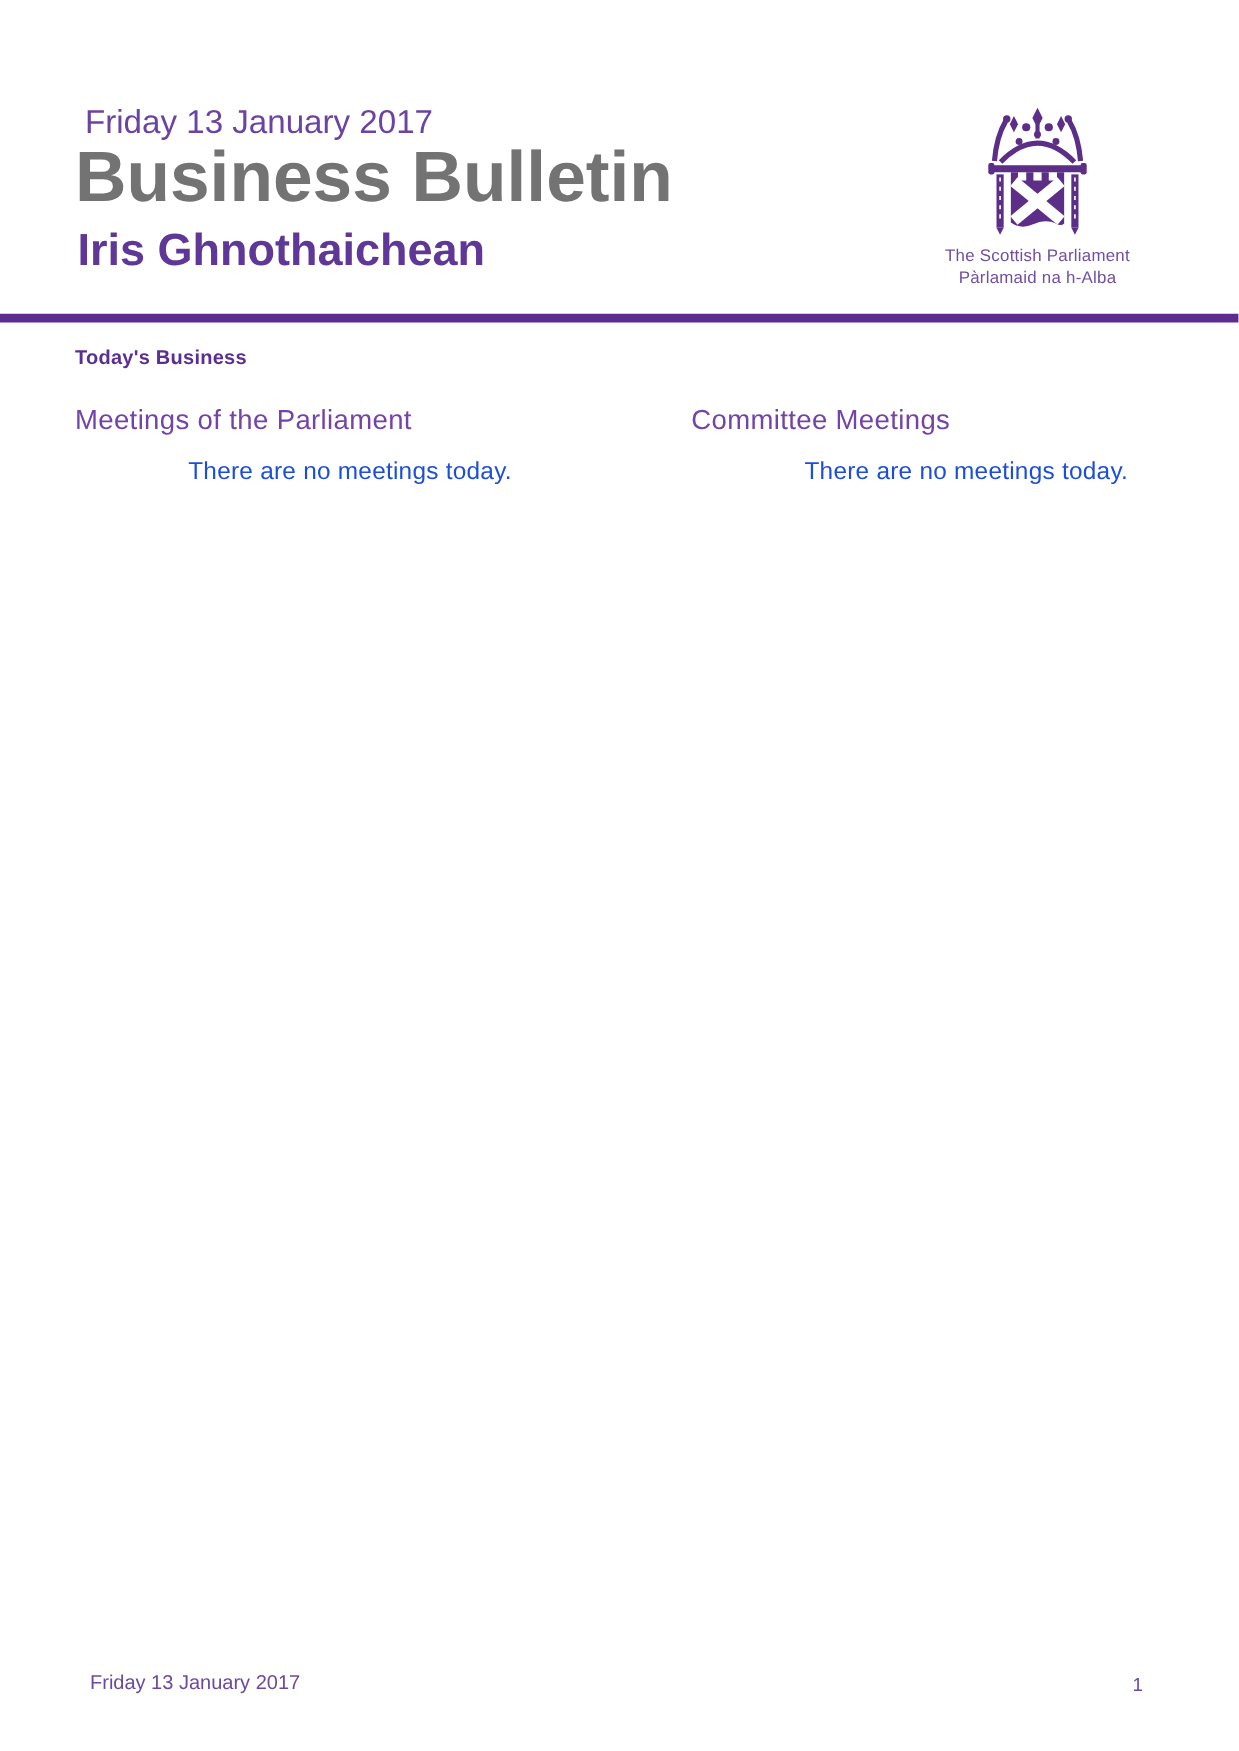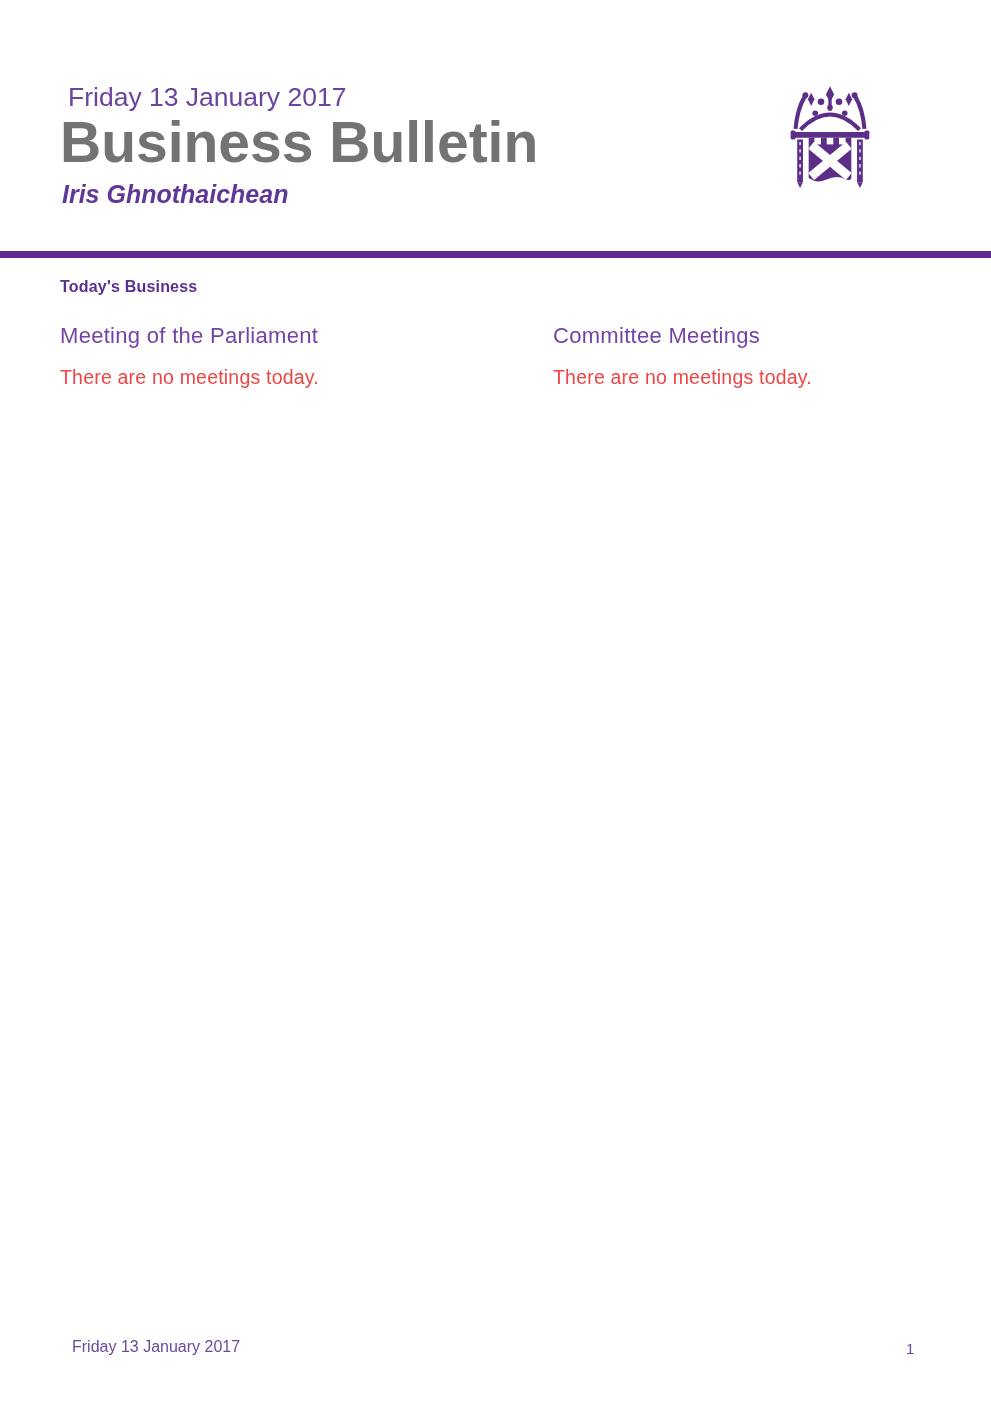--- a/index.html
+++ b/index.html
@@ -14,21 +14,21 @@
   .header-date {
     position: absolute; left: 68px; top: 84px;
     font-size: 26.5px; line-height: 1; color: #6B43A0;
   }
   .doc-title {
     position: absolute; left: 60px; top: 114px;
     font-size: 57px; line-height: 1; font-weight: bold; color: #737373;
   }
   .doc-subtitle {
     position: absolute; left: 62px; top: 182px;
-    font-size: 25px; line-height: 1; font-weight: bold; font-style: italic; color: #5F3796;
+    font-size: 36px; line-height: 1; font-weight: bold; color: #5F3796;
   }
   .logo {
     position: absolute; left: 741px; top: 86px; width: 178px;
     text-align: center;
   }
   .logo svg { display: block; margin: 0 auto; }
   .logo-text {
     margin-top: 3px;
     font-size: 13.5px; line-height: 1.28; color: #6F4F9F;
     letter-spacing: 0.2px;
@@ -43,22 +43,23 @@
     letter-spacing: 0.2px;
   }
   .col { position: absolute; top: 325px; width: 440px; }
   .col-left  { left: 60px; }
   .col-right { left: 553px; }
   .section-heading {
     margin: 0; font-size: 22px; line-height: 1; font-weight: normal;
     color: #7443A8; letter-spacing: 0.3px;
   }
   .section-body {
-    margin: 19px 0 0 0; font-size: 19.5px; line-height: 1.2; color: #ef4444;
+    margin: 19px 0 0 0; font-size: 19.5px; line-height: 1.2; color: #1d4ed8;
     letter-spacing: 0.2px;
+    text-align: center;
   }
   .footer-date {
     position: absolute; left: 72px; top: 1339px;
     font-size: 16px; line-height: 1; color: #6B4A9E;
   }
   .footer-page {
     position: absolute; left: 906px; top: 1341px;
     font-size: 15px; line-height: 1; color: #6B4A9E;
   }
 </style>
@@ -123,28 +124,32 @@
           <rect x="46" y="63" width="8" height="8"></rect>
           <rect x="61" y="63" width="8" height="8"></rect>
         </g>
 
         <g clip-path="url(#bclip)" stroke="#ffffff" stroke-width="11" fill="none">
           <line x1="27" y1="72" x2="73" y2="110"></line>
           <line x1="73" y1="72" x2="27" y2="110"></line>
         </g>
       </svg>
     </span>
+    <div class="logo-text">
+      <div>The Scottish Parliament</div>
+      <div>Pàrlamaid na h-Alba</div>
+    </div>
   </div>
 
   <div class="rule"></div>
 
   <div class="todays-heading">Today's Business</div>
 
   <div class="col col-left">
-    <h2 class="section-heading">Meeting of the Parliament</h2>
+    <h2 class="section-heading">Meetings of the Parliament</h2>
     <p class="section-body">There are no meetings today.</p>
   </div>
 
   <div class="col col-right">
     <h2 class="section-heading">Committee Meetings</h2>
     <p class="section-body">There are no meetings today.</p>
   </div>
 
   <div class="footer-date">Friday 13 January 2017</div>
   <div class="footer-page">1</div>

